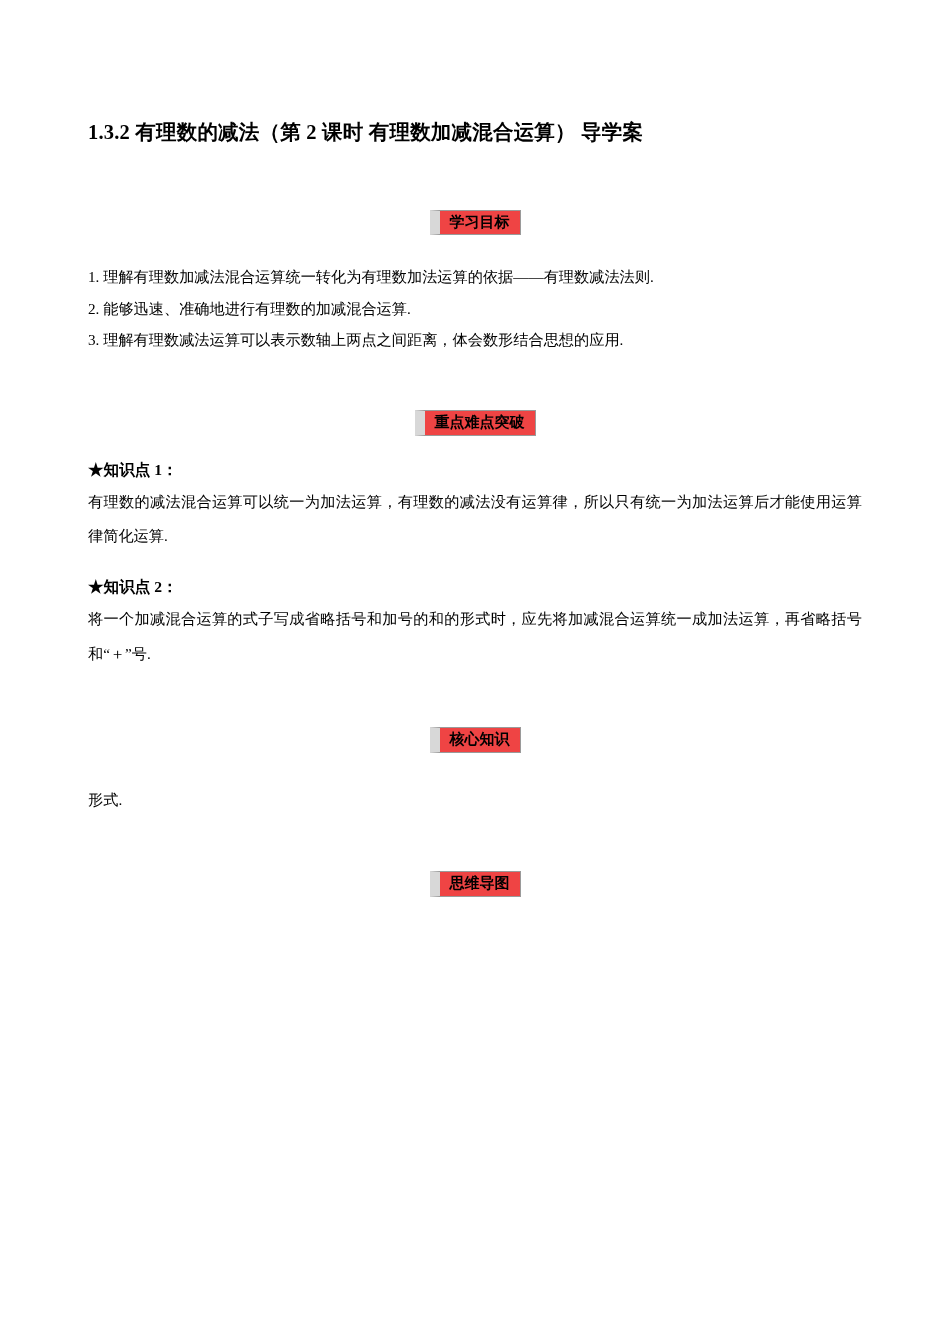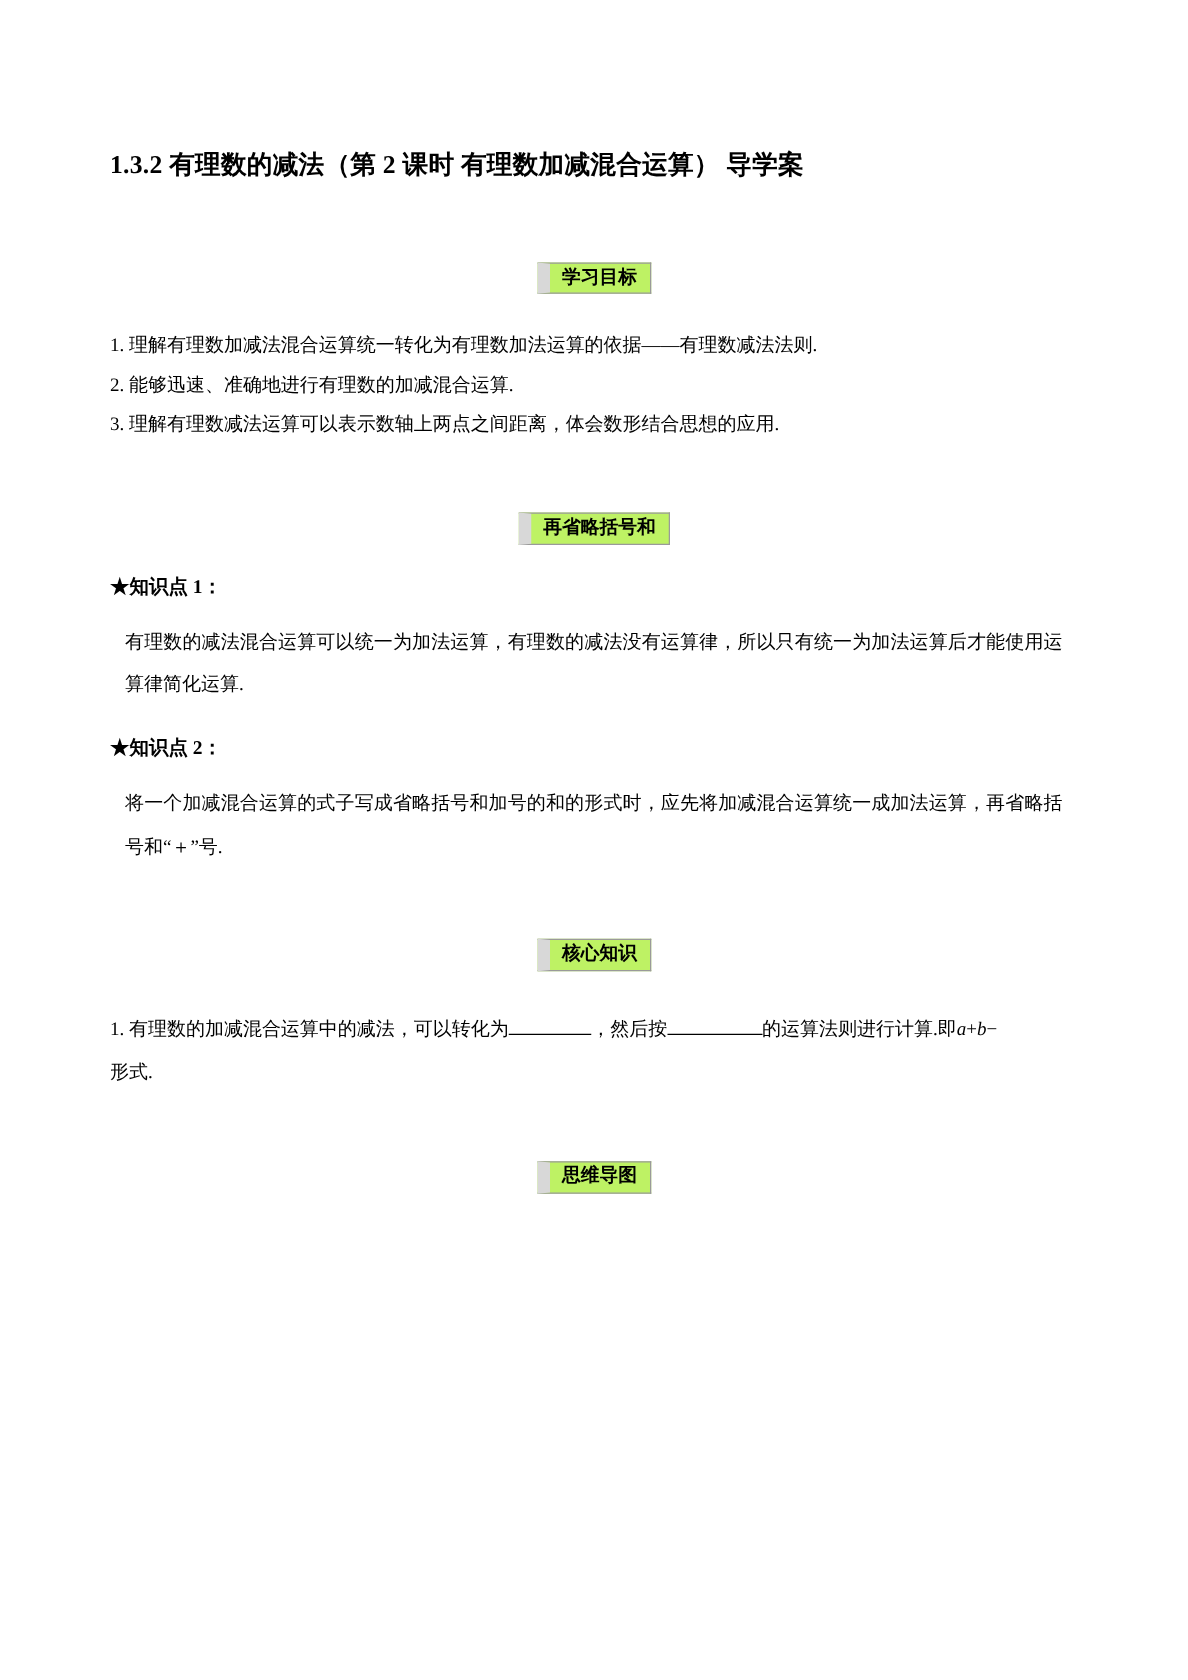--- a/index.html
+++ b/index.html
@@ -28,21 +28,21 @@
     font-weight: bold;
     letter-spacing: 0.2px;
     line-height: 1.4;
     white-space: nowrap;
   }
   .section-heading-wrap {
     text-align: center;
   }
   .section-heading {
     display: inline-block;
-    background: #bef264;
+    background: #ef4444;
     color: #000000;
     font-weight: bold;
     font-size: 15px;
     font-family: "Liberation Sans", sans-serif;
     padding: 2px 10px 3px 10px;
     border: 1px solid #9a9a9a;
     border-left: 10px solid #d8d8d8;
     line-height: 1.25;
     position: relative;
   }
@@ -62,21 +62,21 @@
   .kp-title {
     margin-top: 18px;
     font-size: 15.6px;
     font-weight: bold;
     line-height: 2.0;
   }
   .kp-para {
     font-size: 15.2px;
     line-height: 2.25;
     text-align: justify;
-    margin: 12px;
+    margin: 0;
   }
   .core-block {
     margin-top: 30px;
     font-size: 15.2px;
     line-height: 2.25;
     text-align: justify;
   }
   .core-block p { margin: 0; }
   .blank {
     display: inline-block;
@@ -105,39 +105,36 @@
     <span class="section-heading">学习目标</span>
   </div>
 
   <div class="body-block">
     <p>1. 理解有理数加减法混合运算统一转化为有理数加法运算的依据——有理数减法法则.</p>
     <p>2. 能够迅速、准确地进行有理数的加减混合运算.</p>
     <p>3. 理解有理数减法运算可以表示数轴上两点之间距离，体会数形结合思想的应用.</p>
   </div>
 
   <div class="section-heading-wrap sec-gap-2">
-    <span class="section-heading">再省略括号和</span>
+    <span class="section-heading">重点难点突破</span>
   </div>
 
   <div>
     <div class="kp-title">★知识点 1：</div>
     <p class="kp-para">有理数的减法混合运算可以统一为加法运算，有理数的减法没有运算律，所以只有统一为加法运算后才能使用运算律简化运算.</p>
     <div class="kp-title">★知识点 2：</div>
     <p class="kp-para">将一个加减混合运算的式子写成省略括号和加号的和的形式时，应先将加减混合运算统一成加法运算，再省略括号和“＋”号.</p>
   </div>
 
   <div class="section-heading-wrap sec-gap-3">
     <span class="section-heading">核心知识</span>
   </div>
 
   <div class="core-block">
     <p>
-      <span>1. 有理数的加减混合运算中的减法，可以转化为</span><span class="blank b-md"></span><span>，然后按</span><span class="blank b-lg"></span><span>的运算法则进行计算.即</span><em class="math">a</em><span>+</span><em class="math">b</em><span>−</span>
-    </p>
-    <p>
       <span>形式.</span>
     </p>
   </div>
 
   <div class="section-heading-wrap sec-gap-4">
     <span class="section-heading">思维导图</span>
   </div>
 
   <div class="mind-map-area"></div>
 

